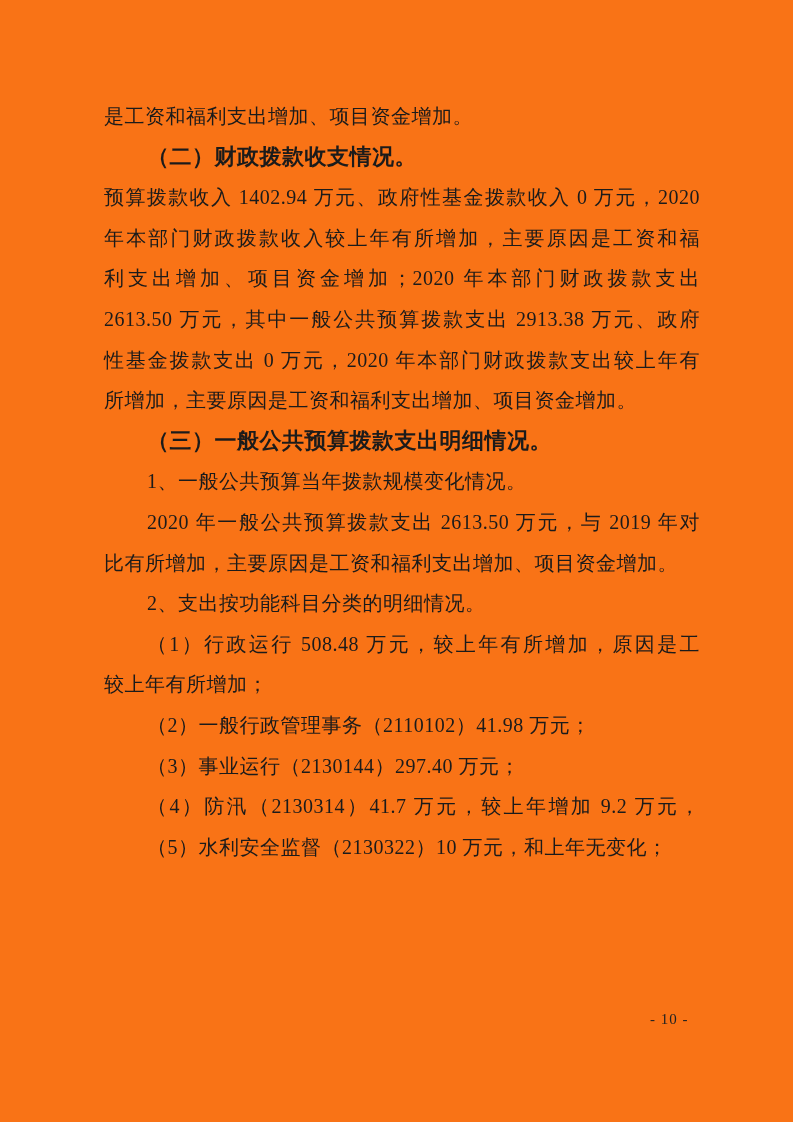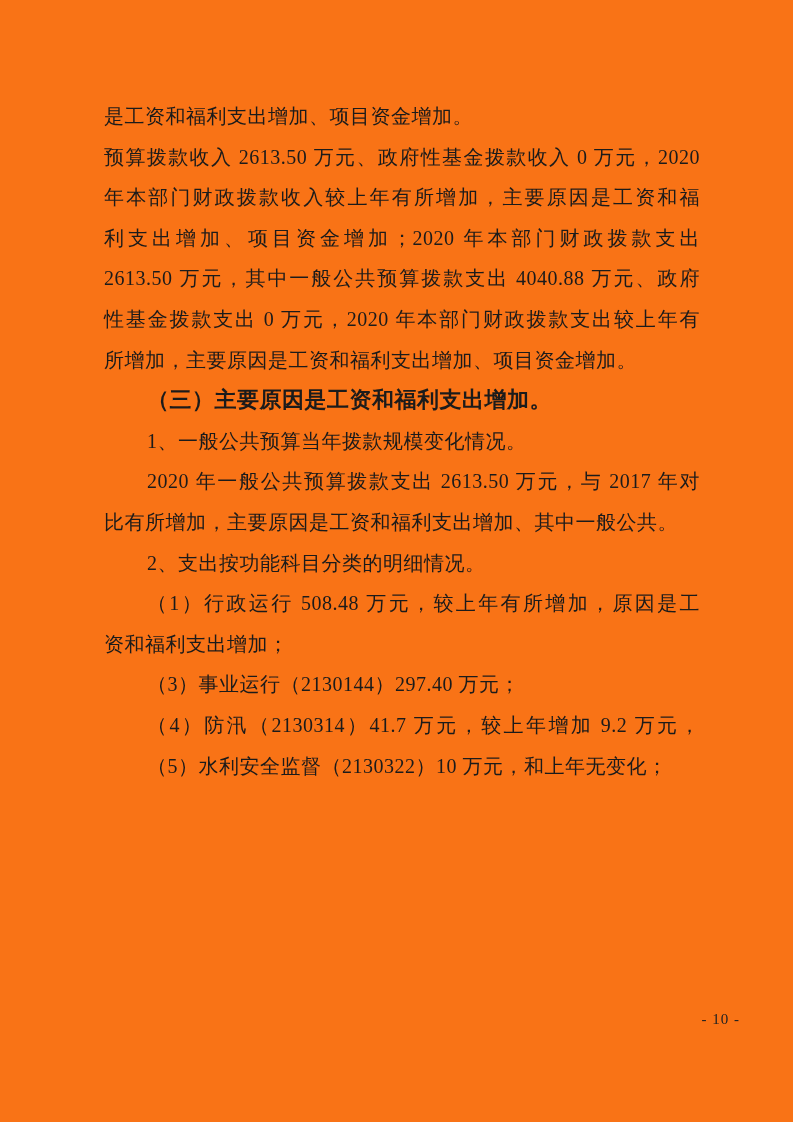--- a/index.html
+++ b/index.html
@@ -41,41 +41,43 @@
     font-weight: bold;
     font-size: 22px;
   }
   .page-number {
     position: absolute;
     left: 650px;
     top: 1011px;
     width: 90px;
     font-size: 15px;
     letter-spacing: 1px;
-    text-align: right;
+    text-align: left;
     color: #222222;
   }
 </style>
 </head>
 <body>
 
 <div class="page">
   <div class="content">
     <div class="line">是工资和福利支出增加、项目资金增加。</div>
-    <div class="line justify">预算拨款收入 2613.50 万元、政府性基金拨款收入 0 万元，2020</div>
+    <div class="line heading indent">（二）财政拨款收支情况。</div>
+    <div class="line justify">预算拨款收入 1402.94 万元、政府性基金拨款收入 0 万元，2020</div>
     <div class="line justify">年本部门财政拨款收入较上年有所增加，主要原因是工资和福</div>
     <div class="line justify">利支出增加、项目资金增加；2020 年本部门财政拨款支出</div>
-    <div class="line justify">2613.50 万元，其中一般公共预算拨款支出 4040.88 万元、政府</div>
+    <div class="line justify">2613.50 万元，其中一般公共预算拨款支出 2913.38 万元、政府</div>
     <div class="line justify">性基金拨款支出 0 万元，2020 年本部门财政拨款支出较上年有</div>
     <div class="line">所增加，主要原因是工资和福利支出增加、项目资金增加。</div>
-    <div class="line heading indent">（三）主要原因是工资和福利支出增加。</div>
+    <div class="line heading indent">（三）一般公共预算拨款支出明细情况。</div>
     <div class="line indent">1、一般公共预算当年拨款规模变化情况。</div>
-    <div class="line indent justify">2020 年一般公共预算拨款支出 2613.50 万元，与 2017 年对</div>
-    <div class="line">比有所增加，主要原因是工资和福利支出增加、其中一般公共。</div>
+    <div class="line indent justify">2020 年一般公共预算拨款支出 2613.50 万元，与 2019 年对</div>
+    <div class="line">比有所增加，主要原因是工资和福利支出增加、项目资金增加。</div>
     <div class="line indent">2、支出按功能科目分类的明细情况。</div>
     <div class="line indent justify">（1）行政运行 508.48 万元，较上年有所增加，原因是工</div>
-    <div class="line">资和福利支出增加；</div>
+    <div class="line">较上年有所增加；</div>
+    <div class="line indent">（2）一般行政管理事务（2110102）41.98 万元；</div>
     <div class="line indent">（3）事业运行（2130144）297.40 万元；</div>
     <div class="line indent justify">（4）防汛（2130314）41.7 万元，较上年增加 9.2 万元，</div>
     <div class="line indent">（5）水利安全监督（2130322）10 万元，和上年无变化；</div>
   </div>
   <div class="page-number">- 10 -</div>
 </div>
 
 </body></html>

